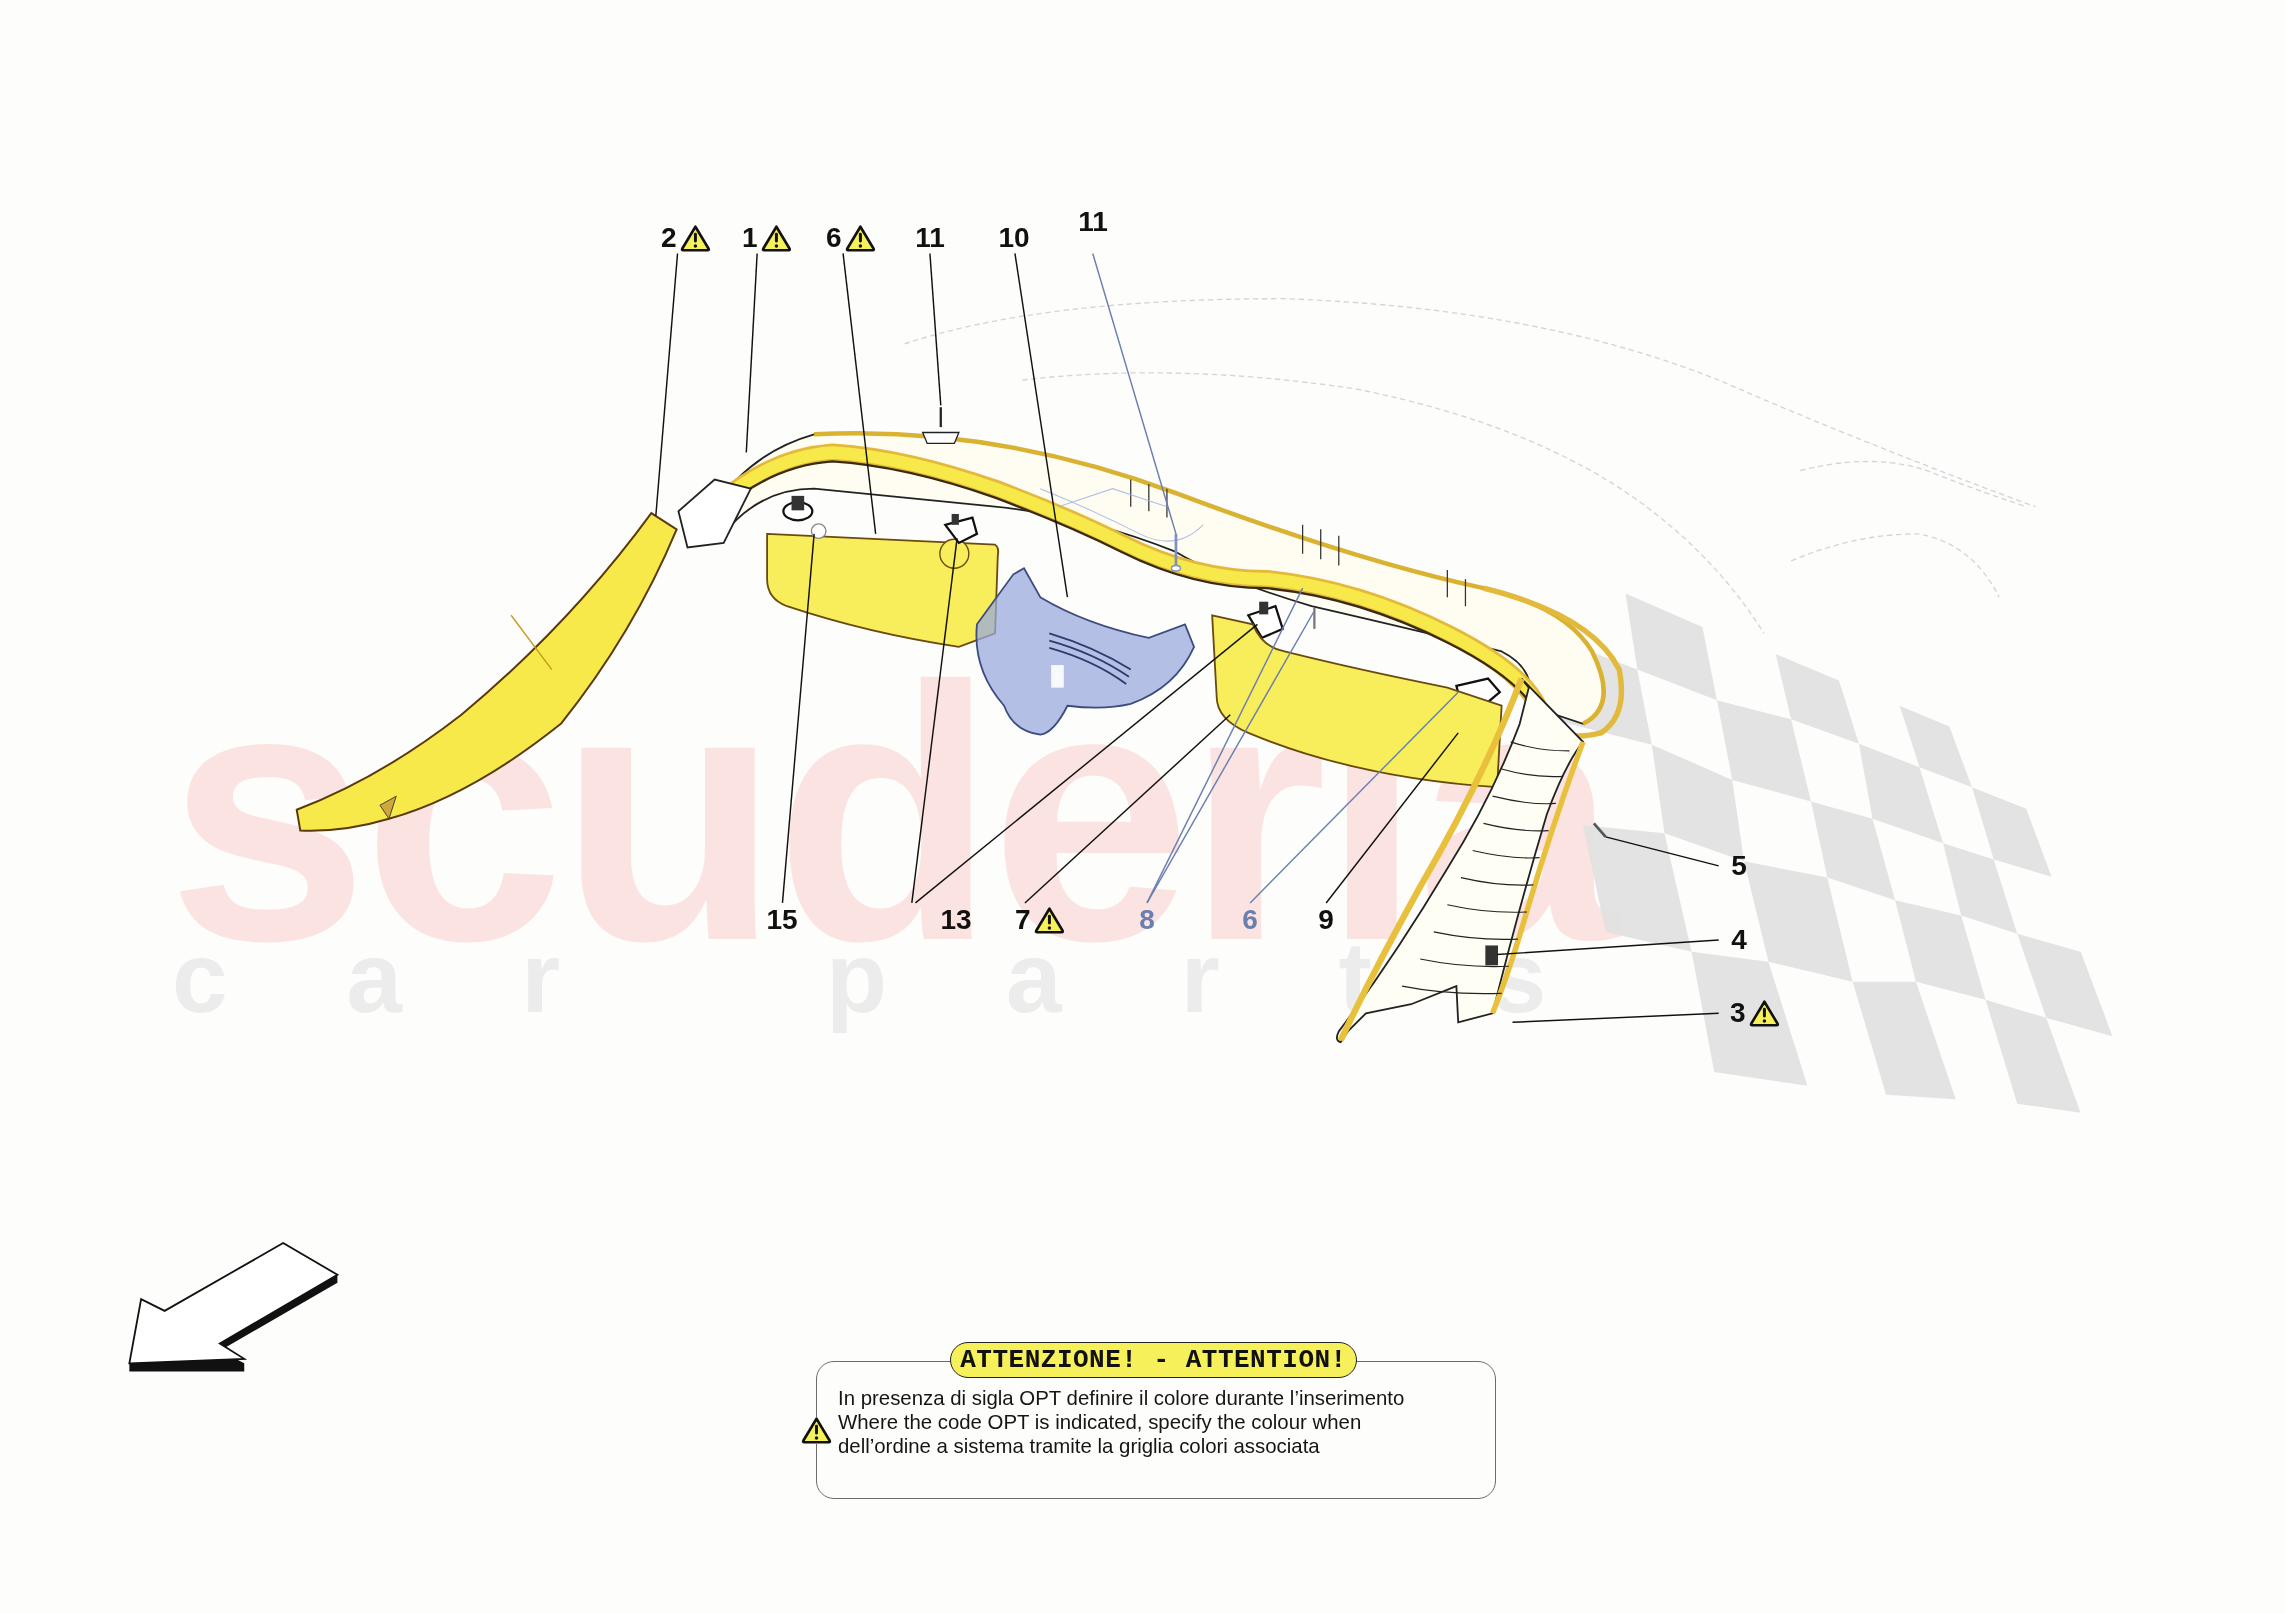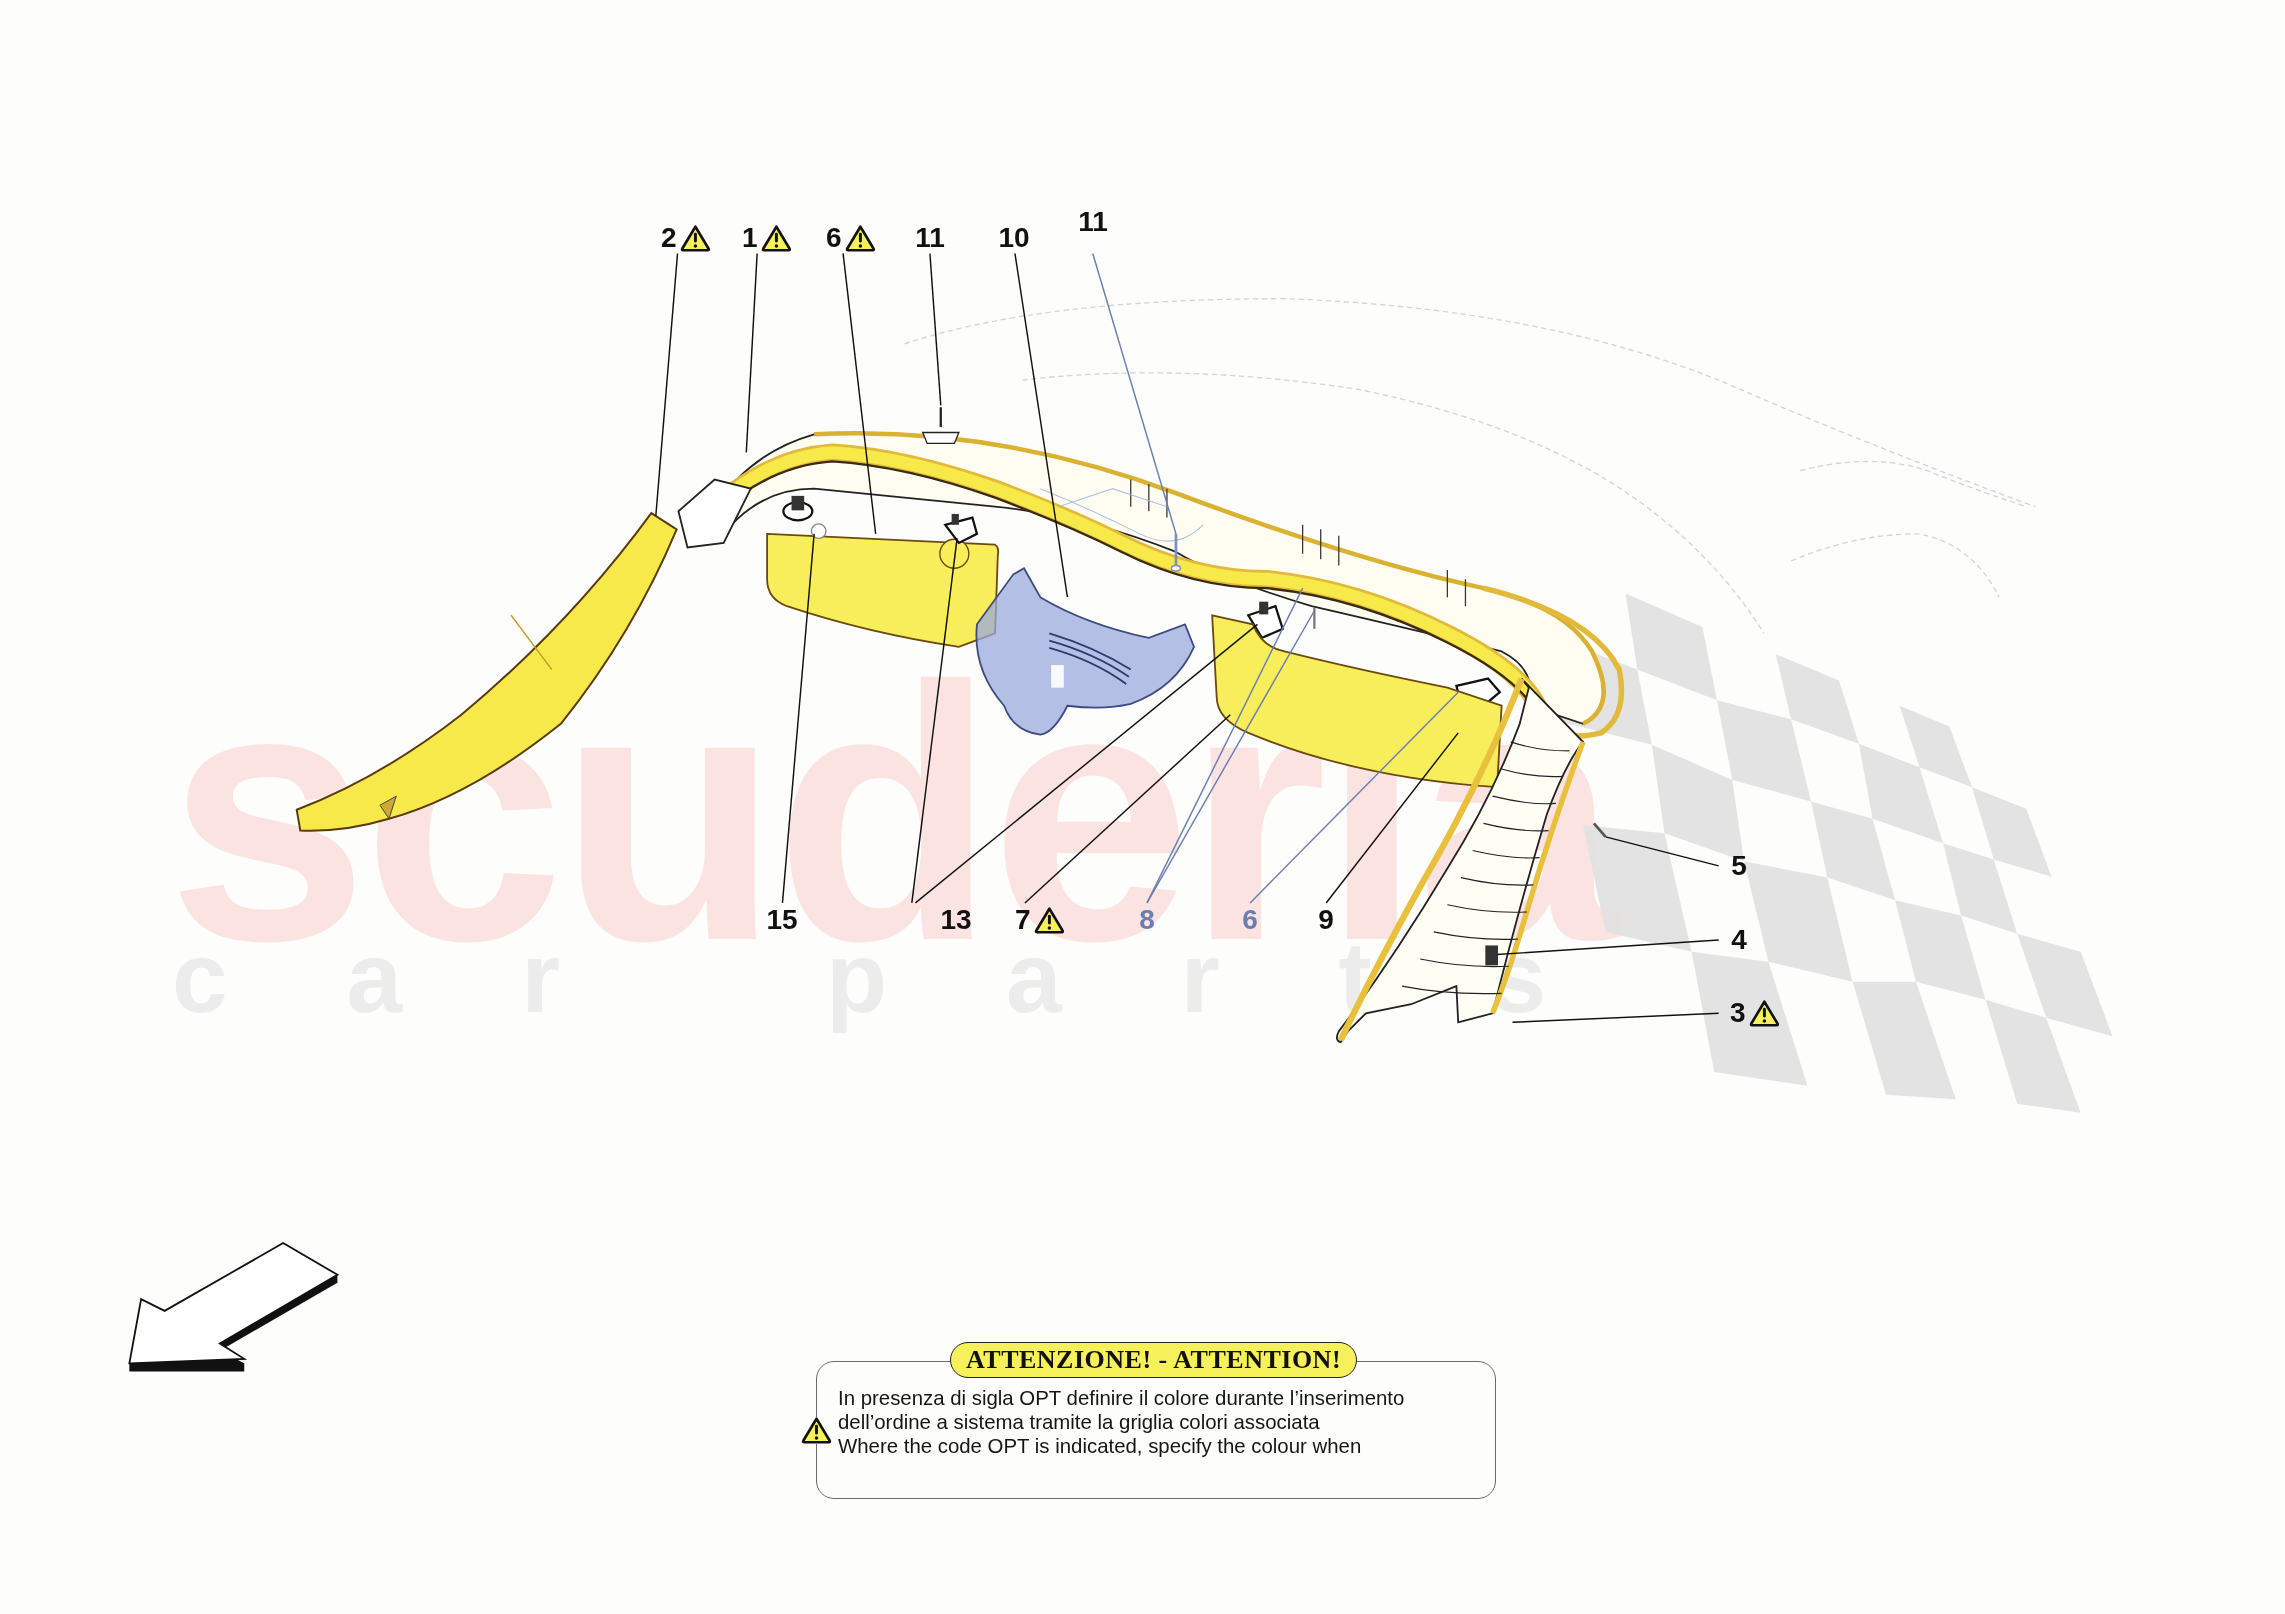--- a/index.html
+++ b/index.html
@@ -14,21 +14,21 @@
             color: #ececec; white-space: nowrap; }
   .lbl { position: absolute; font-family: "Liberation Sans", sans-serif; font-size: 28px;
          font-weight: 700; color: #111; line-height: 1; display: flex; align-items: center;
          gap: 3.6px; transform: translate(-50%, -50%); white-space: nowrap; cursor: pointer; }
   .lbl.blue { color: #6a7fb0; }
   .warn { display: inline-block; width: 31px; height: 27px; }
   .notice { position: absolute; left: 816px; top: 1361px; width: 680px; height: 138px;
             border: 1.8px solid #6b6b6b; border-radius: 18px; background: #fdfdfb; box-sizing: border-box; }
   .notice-title { position: absolute; left: 950px; top: 1342px; width: 407px; height: 36px;
                   background: #f6f05a; border: 1.8px solid #222; border-radius: 20px; box-sizing: border-box;
-                  font-family: Liberation Serif, serif; font-weight: 700; font-size: 26px;
+                  font-family: Liberation Mono, monospace; font-weight: 700; font-size: 26px;
                   color: #111; display: flex; align-items: center; justify-content: center; letter-spacing: 0.5px; }
   .notice-text { position: absolute; left: 838px; top: 1386px; width: 651px;
                  font-family: "Liberation Sans", sans-serif; font-weight: 400; font-size: 20.4px;
                  line-height: 24px; color: #151515; }
   .notice-text div { white-space: nowrap; }
   .notice-warn { position: absolute; left: 801px; top: 1417px; width: 31px; height: 27px; background: #fdfdfb; }
 </style>
 </head>
 <body>
 
@@ -267,16 +267,16 @@
     </svg>
 </div>
 
 <div class="notice"></div>
 <svg class="notice-warn" viewBox="0 0 34 31">
     <use href="#warnTri"></use>
   </svg>
 <div class="notice-title">ATTENZIONE! - ATTENTION!</div>
 <div class="notice-text">
   <div>In presenza di sigla OPT definire il colore durante l’inserimento</div>
+  <div>Where the code OPT is indicated, specify the colour when</div>
   <div>dell’ordine a sistema tramite la griglia colori associata</div>
-  <div>Where the code OPT is indicated, specify the colour when</div>
 </div>
 
 
 </body></html>

